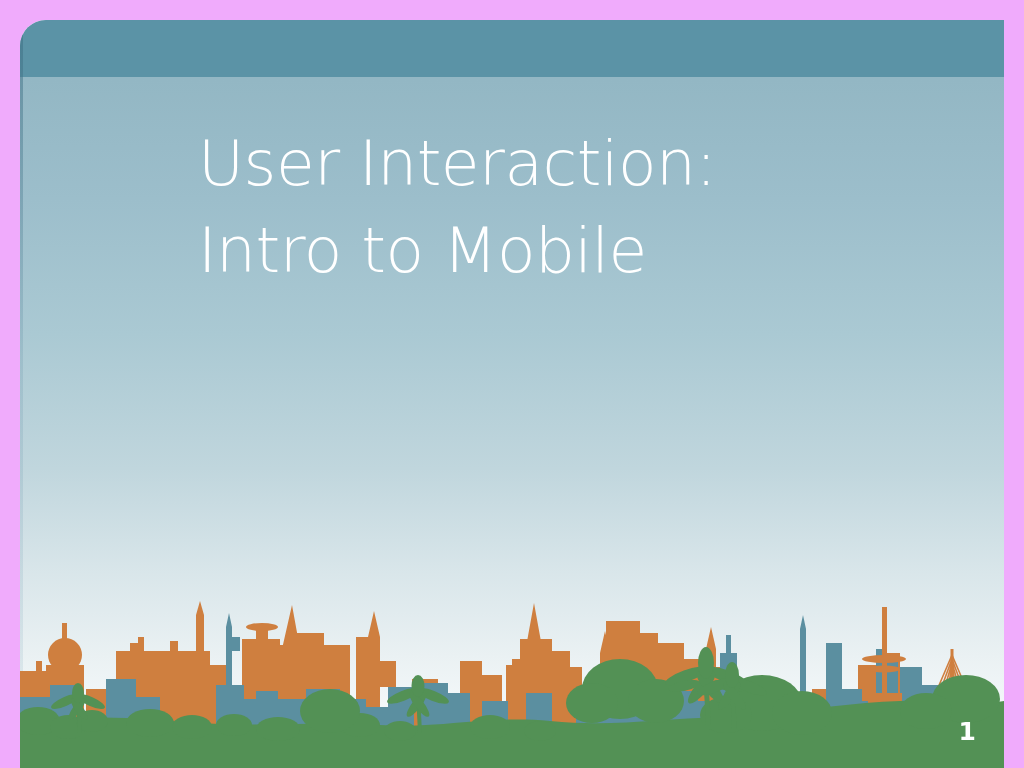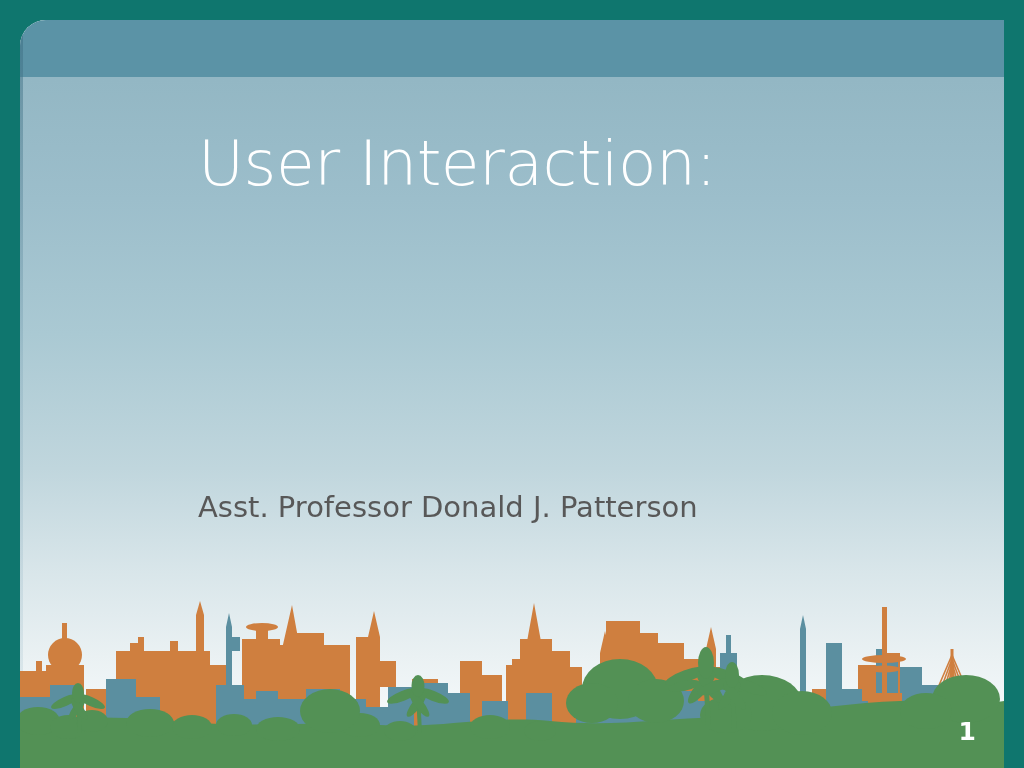--- a/index.html
+++ b/index.html
@@ -11,21 +11,21 @@
     overflow: hidden;
     font-family: "Liberation Sans", sans-serif;
   }
 
   #slide-root {
     position: absolute;
     left: 0;
     top: 0;
     width: 1024px;
     height: 768px;
-    background: #0f766e;
+    background: #f0abfc;
   }
 
   
   .slide-canvas {
     position: absolute;
     left: 20px;
     top: 20px;
     width: 984px;
     height: 748px;
     border-top-left-radius: 26px;
@@ -330,22 +330,22 @@
           <ellipse cx="15" cy="-3" rx="17" ry="5" transform="rotate(22)"></ellipse>
           <ellipse cx="-10" cy="6" rx="15" ry="4.5" transform="rotate(-52)"></ellipse>
           <ellipse cx="10" cy="6" rx="15" ry="4.5" transform="rotate(52)"></ellipse>
           <ellipse cx="0" cy="-7" rx="6.5" ry="11"></ellipse>
         </g>
       </g>
     </svg>
 
     <div class="title-block">
       <div class="title-line">User Interaction:</div>
+      <div class="title-line">Intro to Mobile</div>
     </div>
 
     <div class="subtitle-block">
-      <div class="subtitle-line">Asst. Professor Donald J. Patterson</div>
     </div>
 
     <div class="slide-number">1</div>
 
   </div>
 </div>
 
 </body></html>

